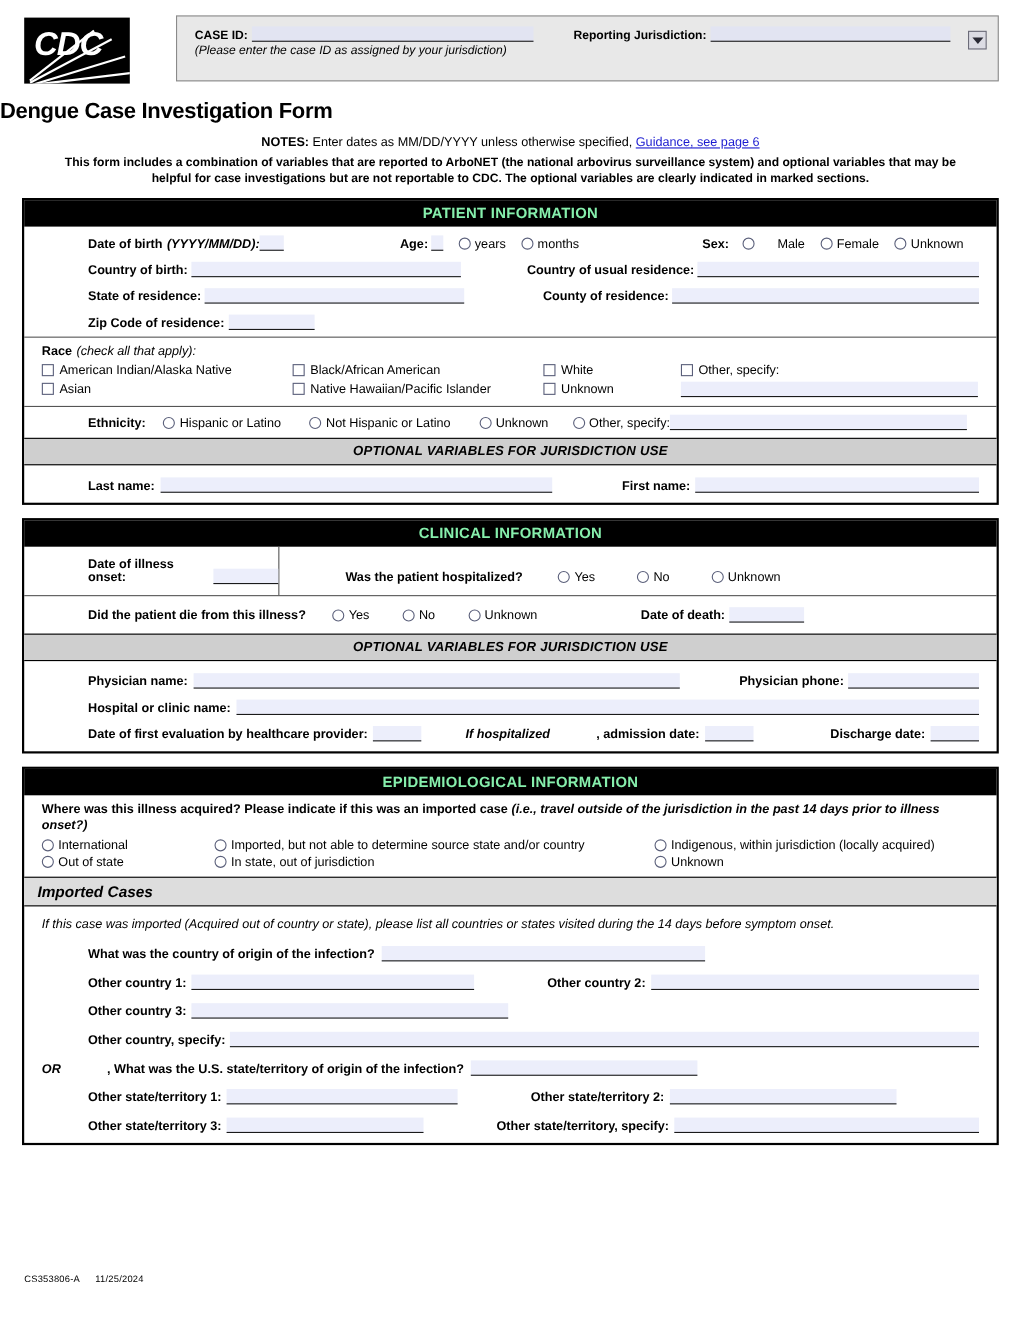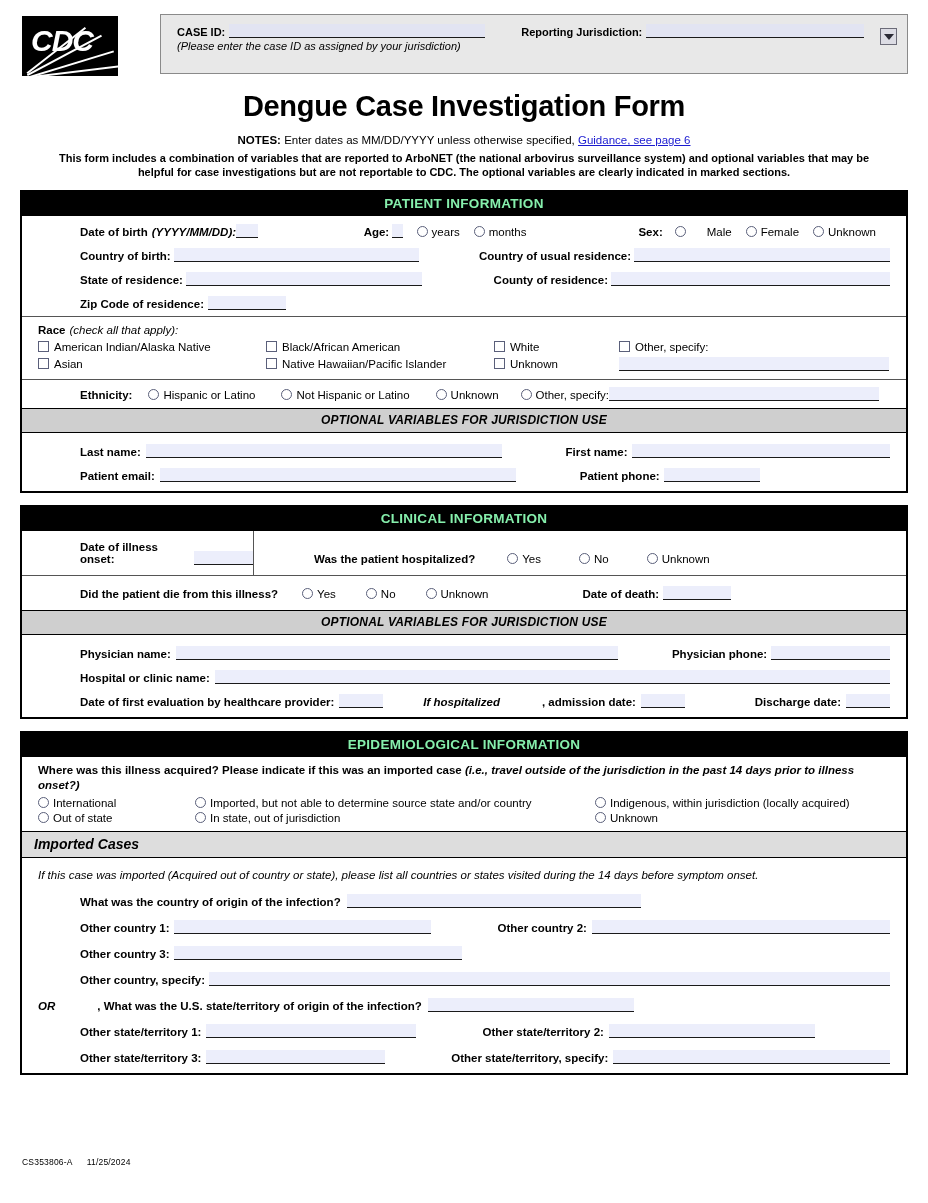--- a/index.html
+++ b/index.html
@@ -97,22 +97,21 @@
   }
   .dropdown-btn .tri {
     width: 0; height: 0;
     border-left: 5px solid transparent;
     border-right: 5px solid transparent;
     border-top: 6px solid #2a2a35;
   }
 
   
   .form-title {
-    text-align: center;
-    font-size: 29px;
+    font-size: 20px;
     font-weight: bold;
     margin: 14px 0 0 0;
     letter-spacing: -0.3px;
   }
   .notes {
     text-align: center;
     font-size: 11.5px;
     margin-top: 10px;
     line-height: 1.35;
   }
@@ -417,26 +416,20 @@
   </div>
 
   <div class="bar-gray">OPTIONAL VARIABLES FOR JURISDICTION USE</div>
 
   <div class="rowpad" style="padding-top:11px;padding-bottom:9px;">
     <div class="row">
       <span class="lbl">Last name:</span>
       <span class="fieldline" style="width:402px;margin-left:5px;"></span>
       <span class="lbl" style="margin-left:22px;">First name:</span>
       <span class="fieldline" style="width:292px;margin-left:4px;"></span>
-    </div>
-    <div class="row">
-      <span class="lbl">Patient email:</span>
-      <span class="fieldline" style="width:356px;margin-left:5px;"></span>
-      <span class="lbl" style="margin-left:22px;">Patient phone:</span>
-      <span class="fieldline" style="width:96px;margin-left:4px;"></span>
     </div>
   </div>
 </div>
 
 <div class="section-gap"></div>
 <div class="section">
   <div class="bar-black">CLINICAL INFORMATION</div>
 
   <div class="split-row">
     <div class="split-left">

